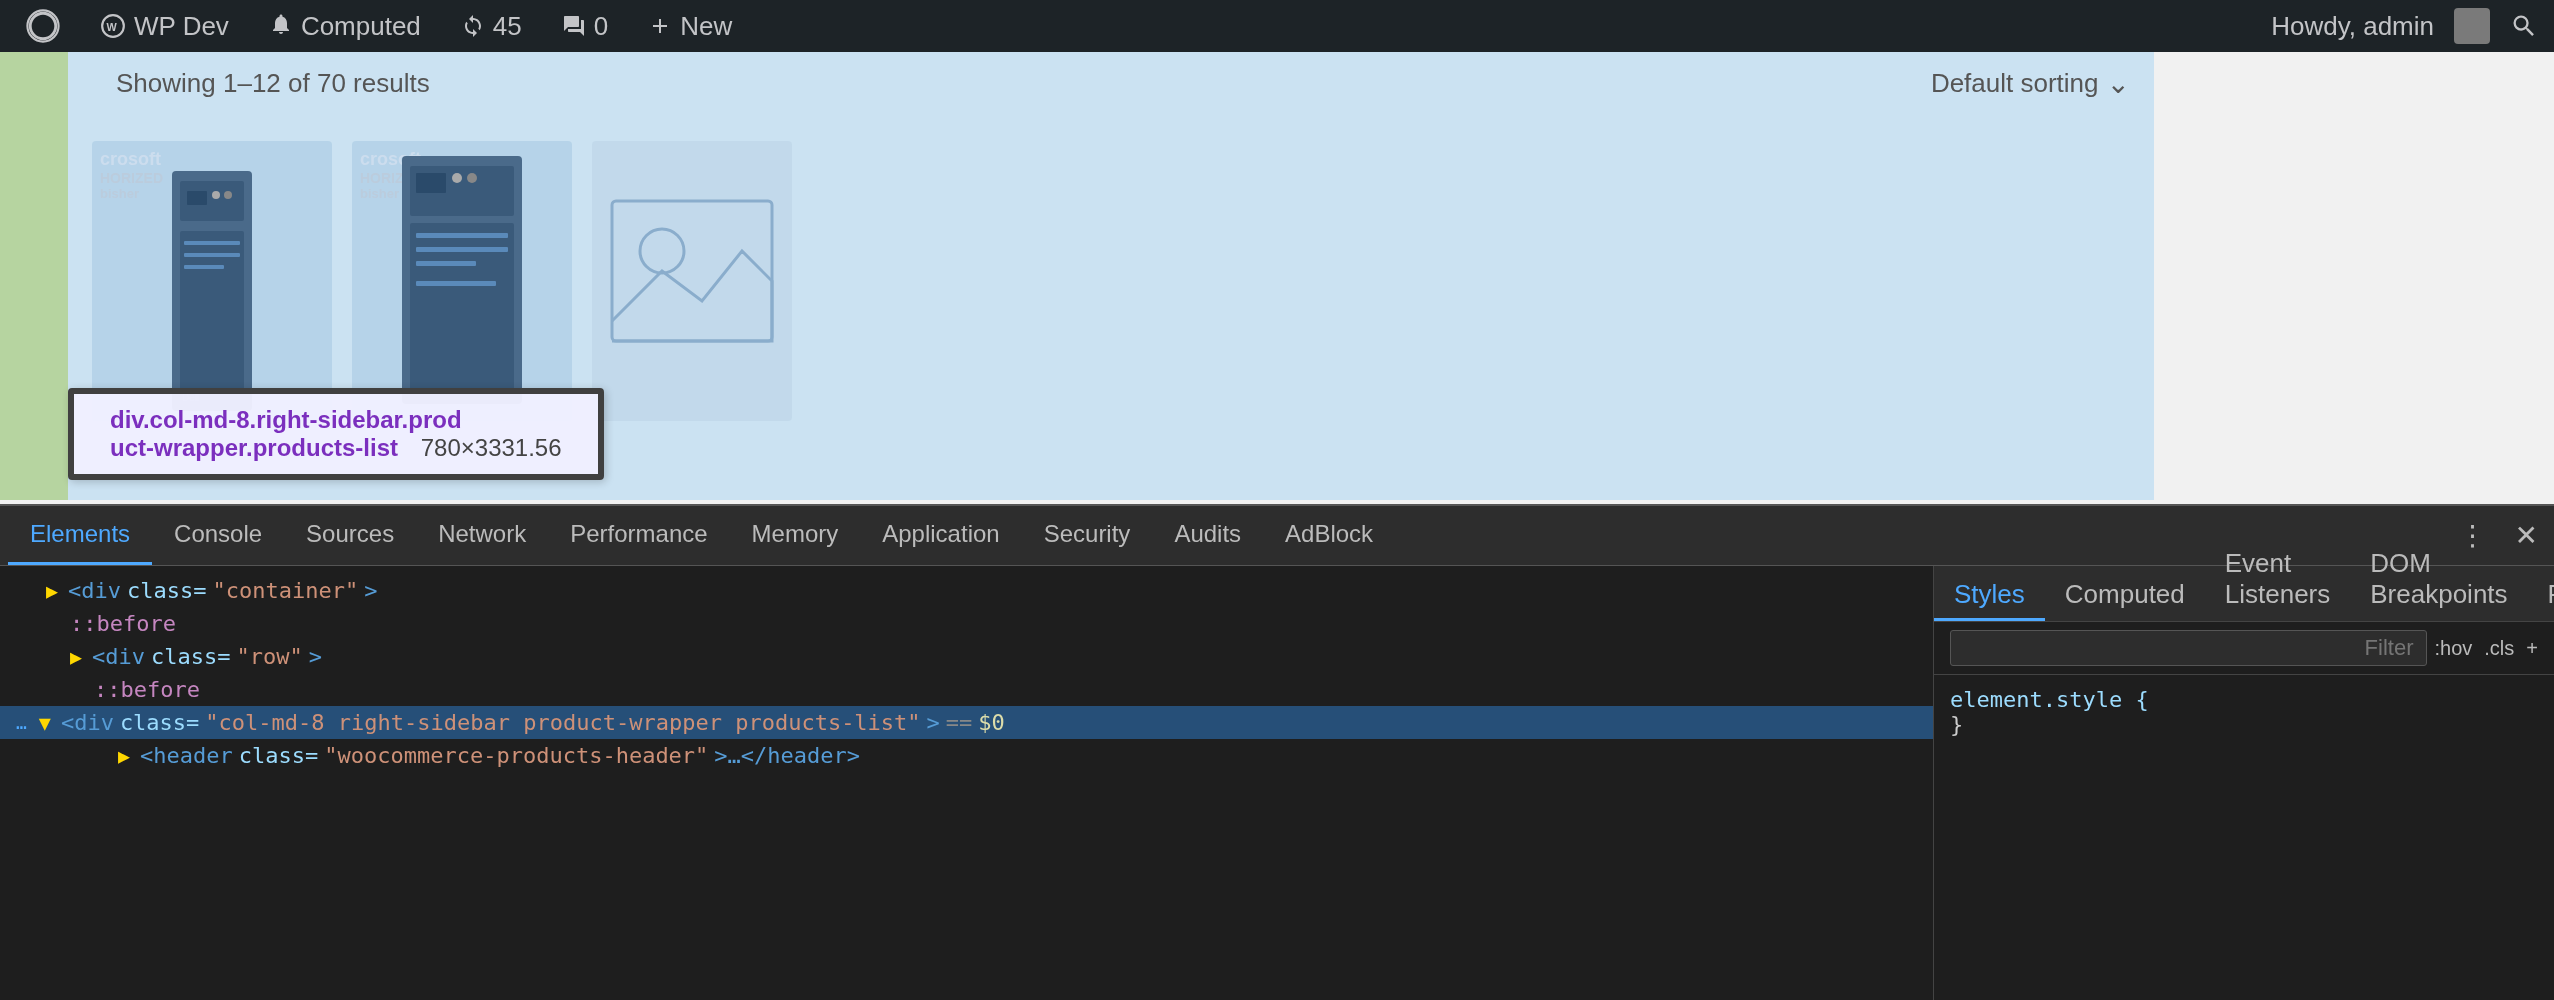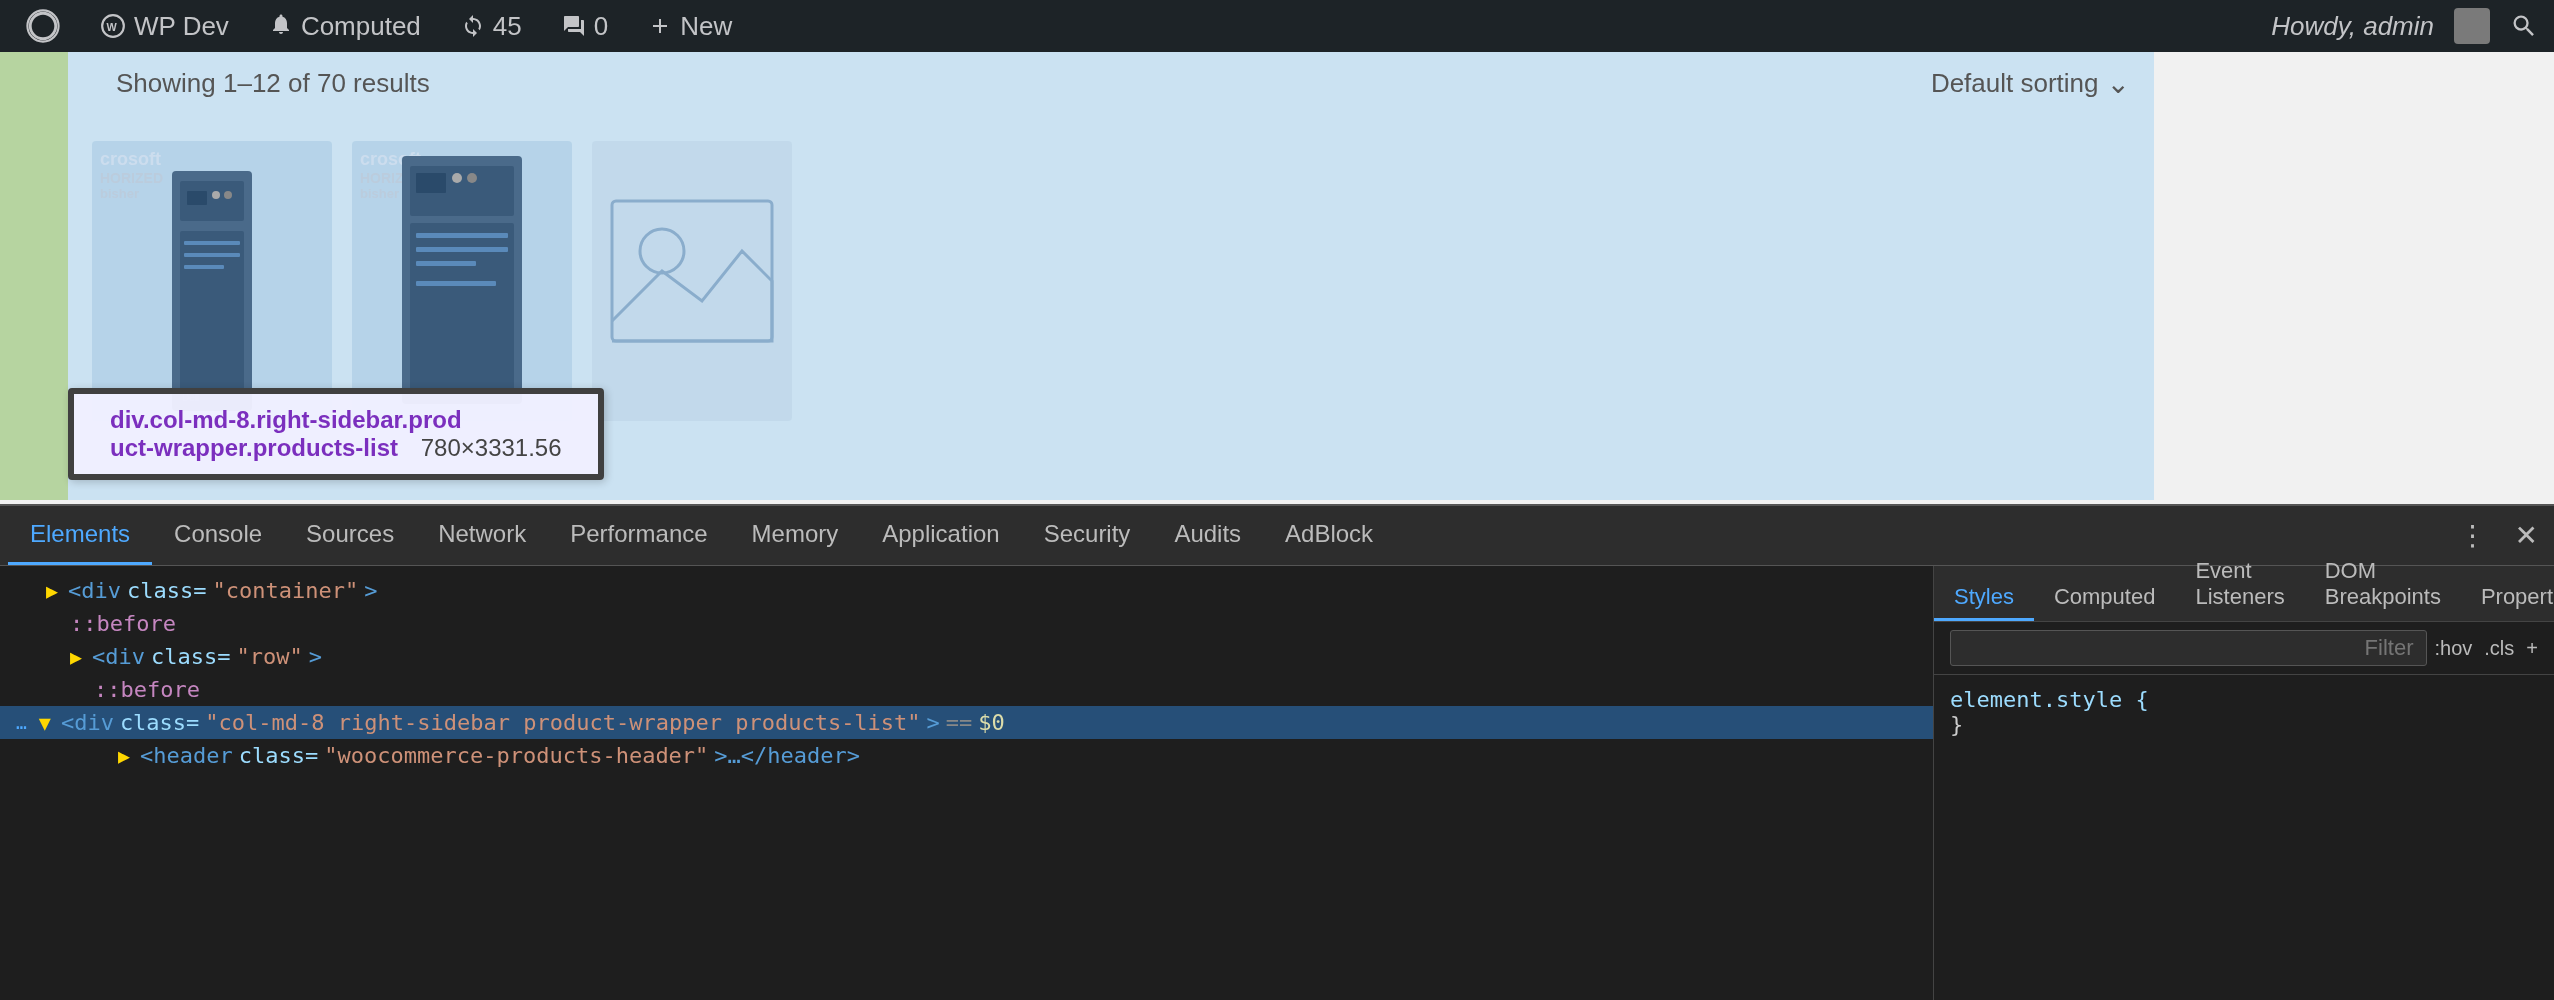--- a/index.html
+++ b/index.html
@@ -26,21 +26,20 @@
       border-radius: 4px;
     }
     .wp-logo { width: 34px; height: 34px; fill: #c3c4c7; }
     .wp-admin-bar-right {
       margin-left: auto;
       display: flex;
       align-items: center;
       gap: 20px;
       color: #c3c4c7;
       font-size: 26px;
-      font-style: italic;
     }
     .howdy-text { color: #c3c4c7; font-size: 26px; }
 
     
     .main-content {
       position: absolute;
       top: 52px;
       left: 0;
       right: 0;
       height: 448px;
@@ -208,21 +207,21 @@
     }
     .styles-tabs {
       display: flex;
       background: #2d2d2d;
       border-bottom: 1px solid #444;
       height: 56px;
       align-items: flex-end;
     }
     .styles-tab {
       color: #bbb;
-      font-size: 22px;
+      font-size: 26px;
       padding: 8px 20px;
       cursor: pointer;
       border-bottom: 3px solid transparent;
     }
     .styles-tab.active {
       color: #4ea9ff;
       border-bottom: 3px solid #4ea9ff;
     }
     .styles-filter {
       display: flex;

